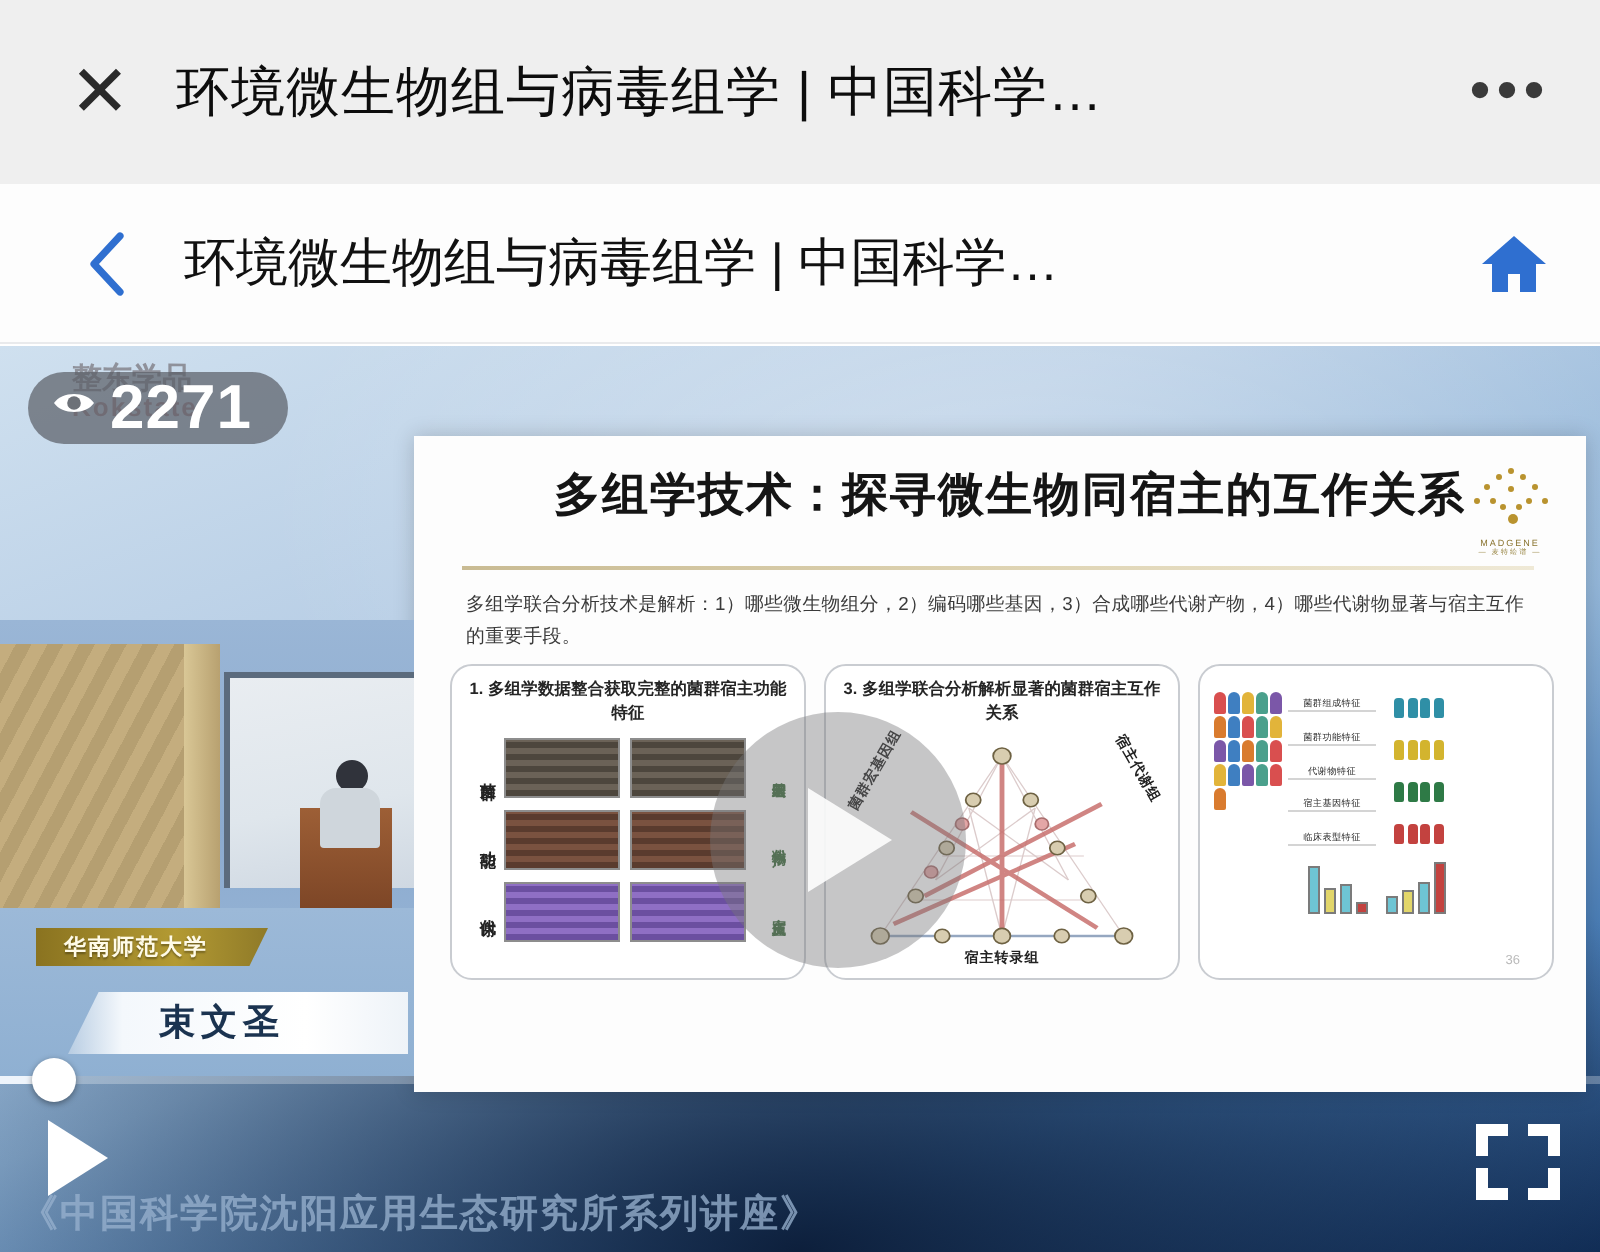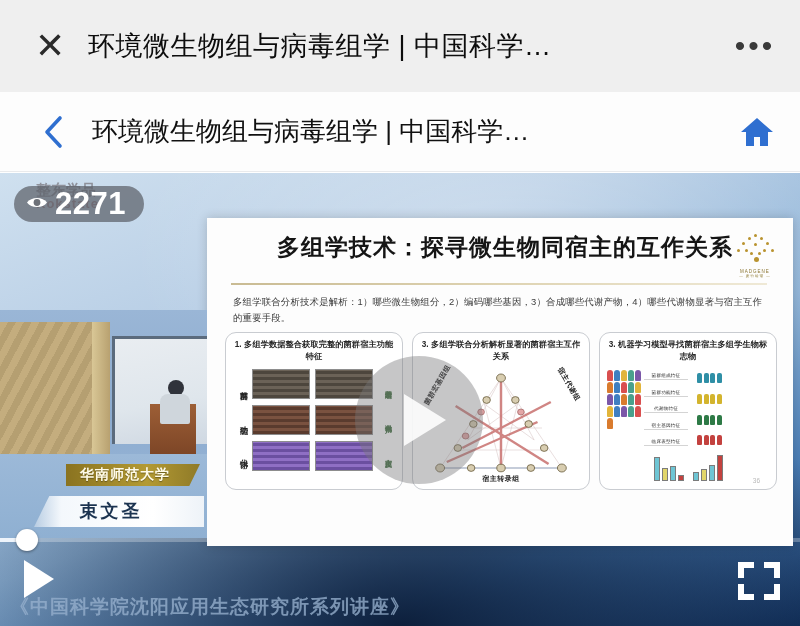--- a/index.html
+++ b/index.html
@@ -110,26 +110,25 @@
   .pip-speaker-body {
     position:absolute; left:160px; top:72px; width:30px; height:30px;
     border-radius:8px 8px 2px 2px; background:#cfd6dc;
   }
   .pip-bottom {
     position:absolute; left:0; top:144px; width:207px; height:84px;
     background:linear-gradient(180deg,#9cb9d8 0%,#8fb0d2 100%);
   }
   .pip-org {
     position:absolute; left:18px; top:464px; z-index:24;
-    padding:2px 30px 2px 14px; font-size:14px; font-weight:700;
+    padding:2px 30px 2px 14px; font-size:11px; font-weight:700;
     color:#fffbe8; letter-spacing:1px;
     background:linear-gradient(90deg,#8a7320 0%,#b39a33 60%,#8f7a28 100%);
     clip-path:polygon(0 0,100% 0,92% 100%,0 100%);
     text-shadow:0 1px 1px rgba(0,0,0,0.35);
-    margin-left:48px;
   }
   .pip-name {
     position:absolute; left:34px; top:496px; z-index:25;
     width:170px; padding:3px 16px 4px 0; text-align:center;
     font-size:18px; font-weight:700; color:#1b3350; letter-spacing:3px;
     background:linear-gradient(90deg,rgba(255,255,255,0.35) 0%,#f4f8fc 16%,#ffffff 70%,#eef3f8 100%);
     clip-path:polygon(9% 0,100% 0,100% 100%,0 100%);
   }
 
   
@@ -442,21 +441,20 @@
                 <circle cx="43" cy="68" r="3"></circle>
             </g>
           </svg>
           <div class="net-lbl left">菌群宏基因组</div>
           <div class="net-lbl right">宿主代谢组</div>
           <div class="net-lbl bottom">宿主转录组</div>
         </div>
       </div>
 
       <div class="panel">
-        <div class="panel-head">3. 机器学习模型寻找菌群宿主多组学生物标志物</div>
         <div class="ml">
           <div class="ml-crowd">
             <i style="background:#d94f4f"></i>
               <i style="background:#3f7fc1"></i>
               <i style="background:#e2b43a"></i>
             <i style="background:#4aa08c"></i>
               <i style="background:#7b57a8"></i>
               <i style="background:#d97b2e"></i>
             <i style="background:#3f7fc1"></i>
               <i style="background:#d94f4f"></i>

